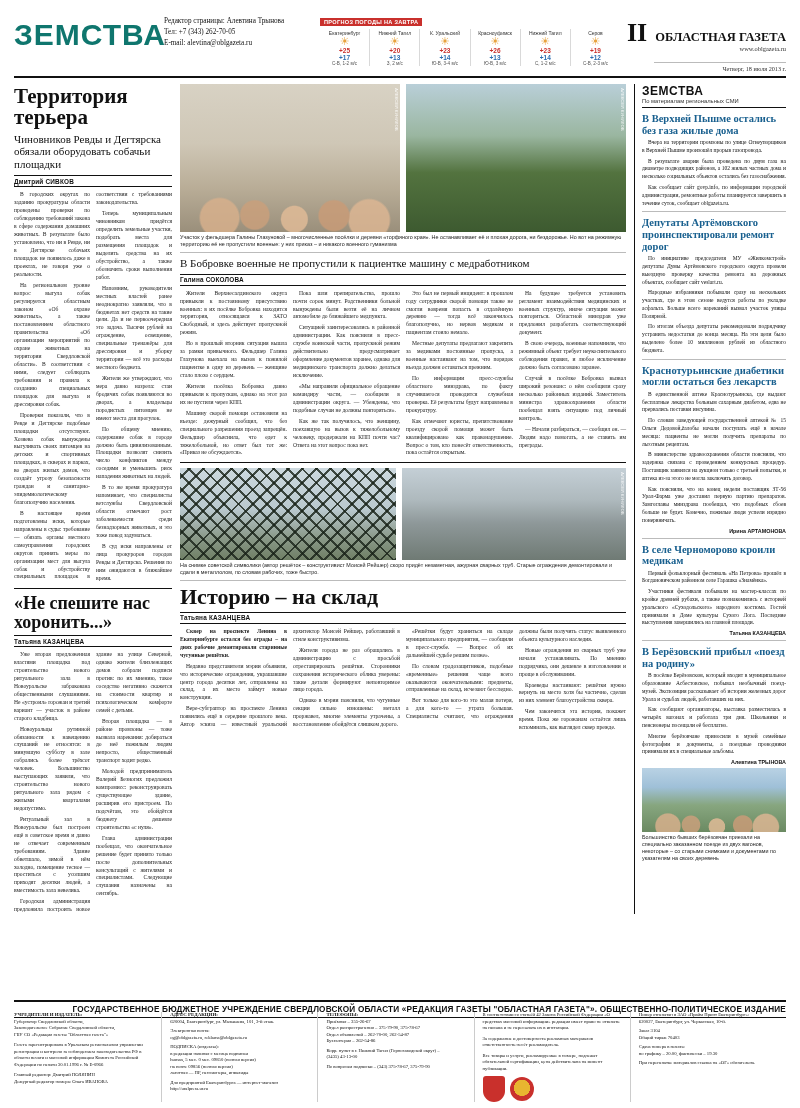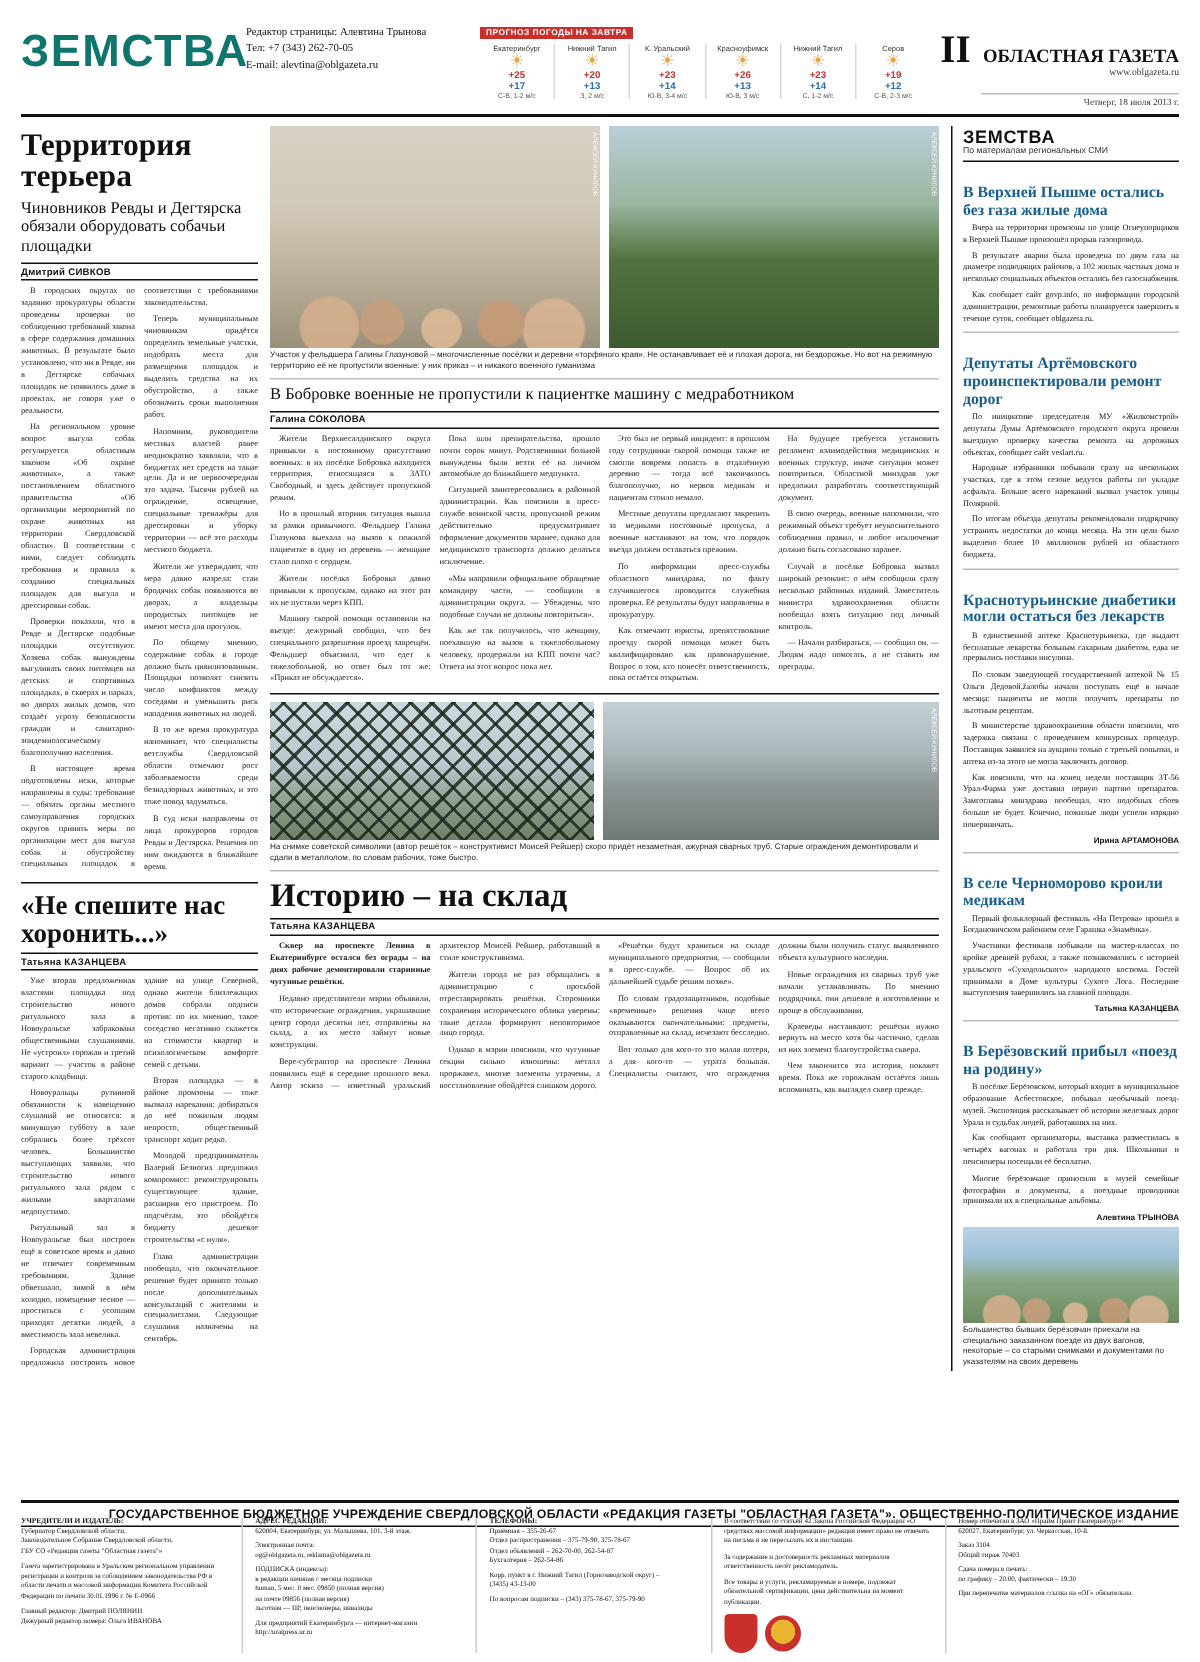--- a/index.html
+++ b/index.html
@@ -96,21 +96,21 @@
     background:
       repeating-linear-gradient(45deg, rgba(25,35,25,.8) 0 2px, transparent 2px 10px),
       repeating-linear-gradient(-45deg, rgba(25,35,25,.8) 0 2px, transparent 2px 10px);
   }
 
   
   .vm-title { font-family:"Liberation Sans", sans-serif; font-weight:bold; font-size:12px; letter-spacing:.5px; }
   .vm-sub { font-family:"Liberation Sans", sans-serif; font-size:5.8px; color:#333; border-bottom:1px solid #111; padding-bottom:3px; }
   h3.rh {
     font-family:"Liberation Serif", serif; font-weight:bold; font-size:10.5px; line-height:1.1;
-    color:#19608f; margin:15px 0 3px;
+    color:#19608f; margin:5px 0 3px;
   }
   .right-txt { font-size:5.5px; line-height:1.42; text-align:justify; }
   .right-txt p { margin:0 0 3px; text-indent:6px; }
   .sign { font-family:"Liberation Sans", sans-serif; font-size:5.4px; text-align:right; font-weight:bold; margin-top:2px;}
 
   
   h2.mid {
     font-family:"Liberation Serif", serif; font-weight:bold; font-size:25px; line-height:1.0;
     margin: 6px 0 3px;
   }

